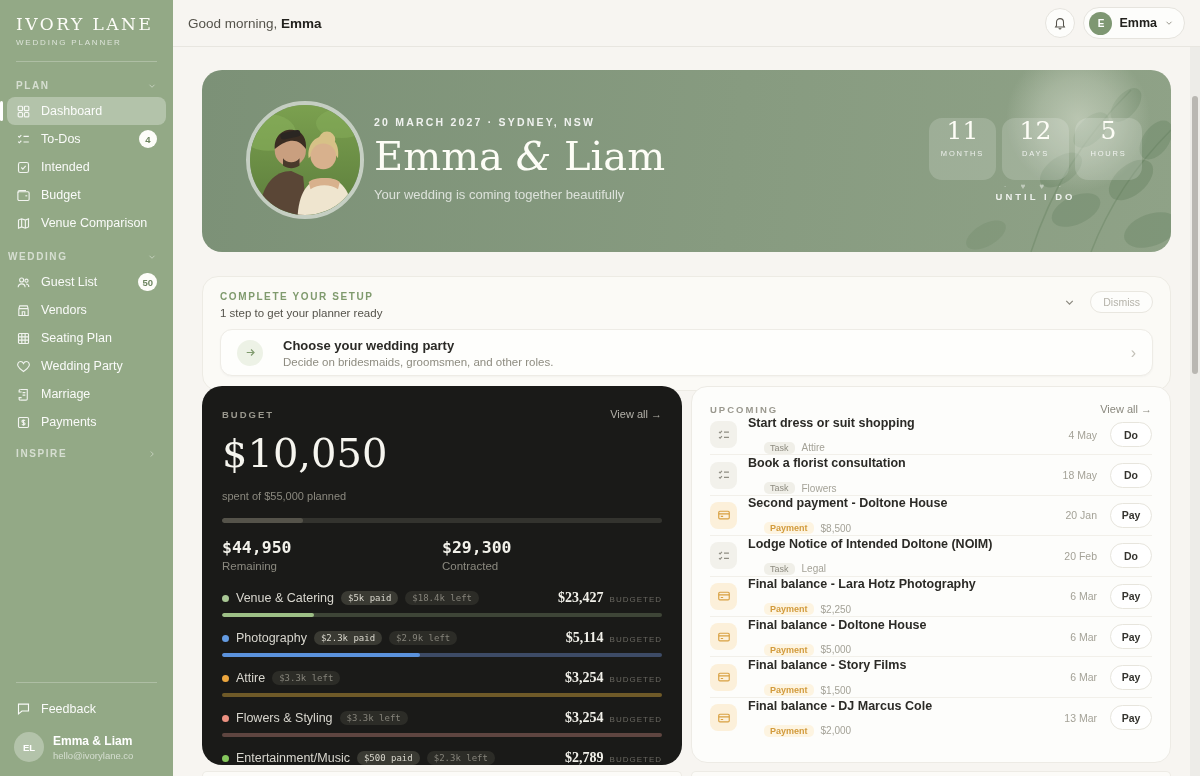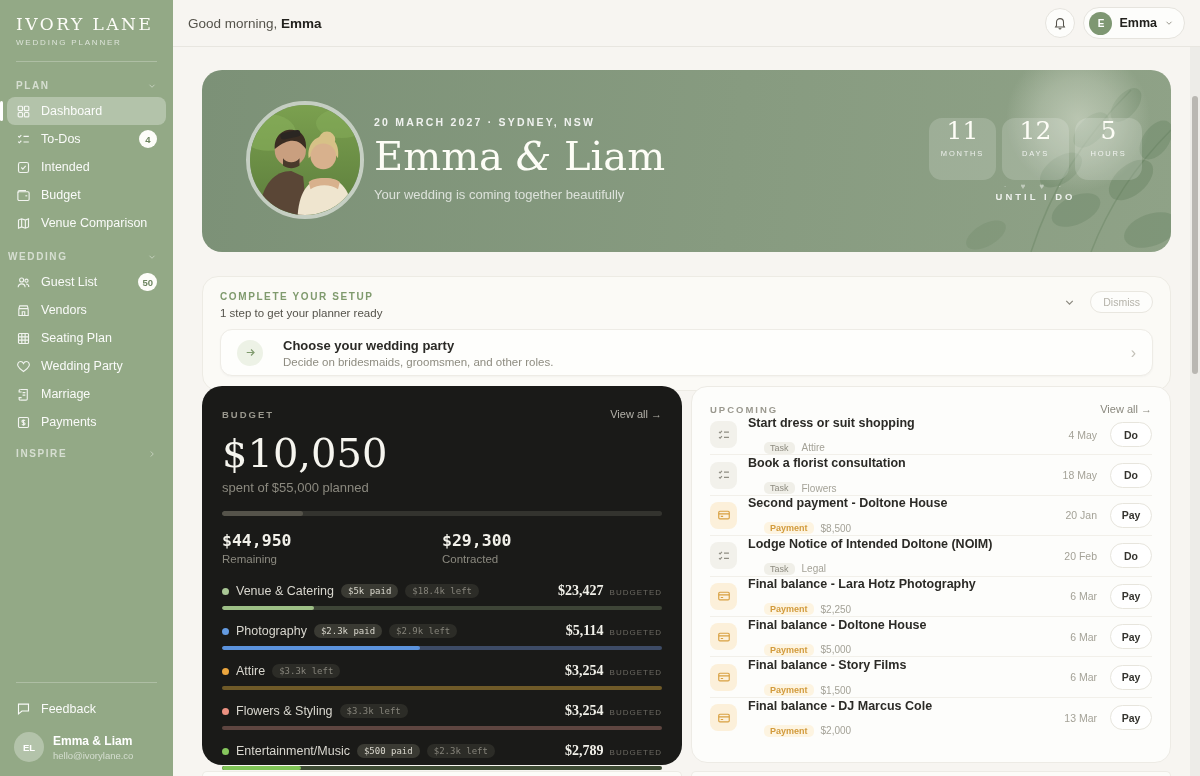--- a/index.html
+++ b/index.html
@@ -72,21 +72,21 @@
   .step-title { font-size:13px; font-weight:bold; color:#2b2a26; }
   .step-desc { font-size:11.5px; color:#8e8c81; margin-top:3px; }
   .step-chev { margin-left:auto; color:#c3c1b8; font-size:16px; }
 
   
   .budget-card { position:absolute; left:202px; top:386px; width:480px; height:379px; border-radius:20px; background:#1a1a18; color:#f2f1ea; padding:22px 20px 0; }
   .bc-head { display:flex; align-items:center; }
   .bc-label { font-size:9.5px; font-weight:bold; letter-spacing:2px; color:#9a988e; }
   .view-all { margin-left:auto; font-size:11px; color:#b3b1a9; cursor:pointer; }
   .bc-total { font-family:"DejaVu Serif", serif; font-size:40px; color:#f6f5ef; margin-top:12px; line-height:1.05; }
-  .bc-note { font-size:13px; color:#8b897f; margin-top:6px; }
+  .bc-note { font-size:11px; color:#8b897f; margin-top:16px; }
   .bc-progress { margin-top:16px; height:5px; border-radius:3px; background:#33332e; overflow:hidden; }
   .bc-progress-fill { height:100%; border-radius:3px; background:#55534a; }
   .bc-stats { display:flex; margin-top:15px; }
   .bc-stat { width:50%; }
   .bc-stat-val { font-family:"DejaVu Sans Mono", monospace; font-size:16.5px; font-weight:bold; color:#f2f1ea; }
   .bc-stat-lab { font-size:11.5px; color:#8b897f; margin-top:3px; }
   .b-rows { margin-top:18px;text-align:center; }
   .b-row { margin-bottom:13px; }
   .b-row-top { display:flex; align-items:center; gap:7px; }
   .dot { width:7px; height:7px; border-radius:50%; flex:0 0 7px; }

